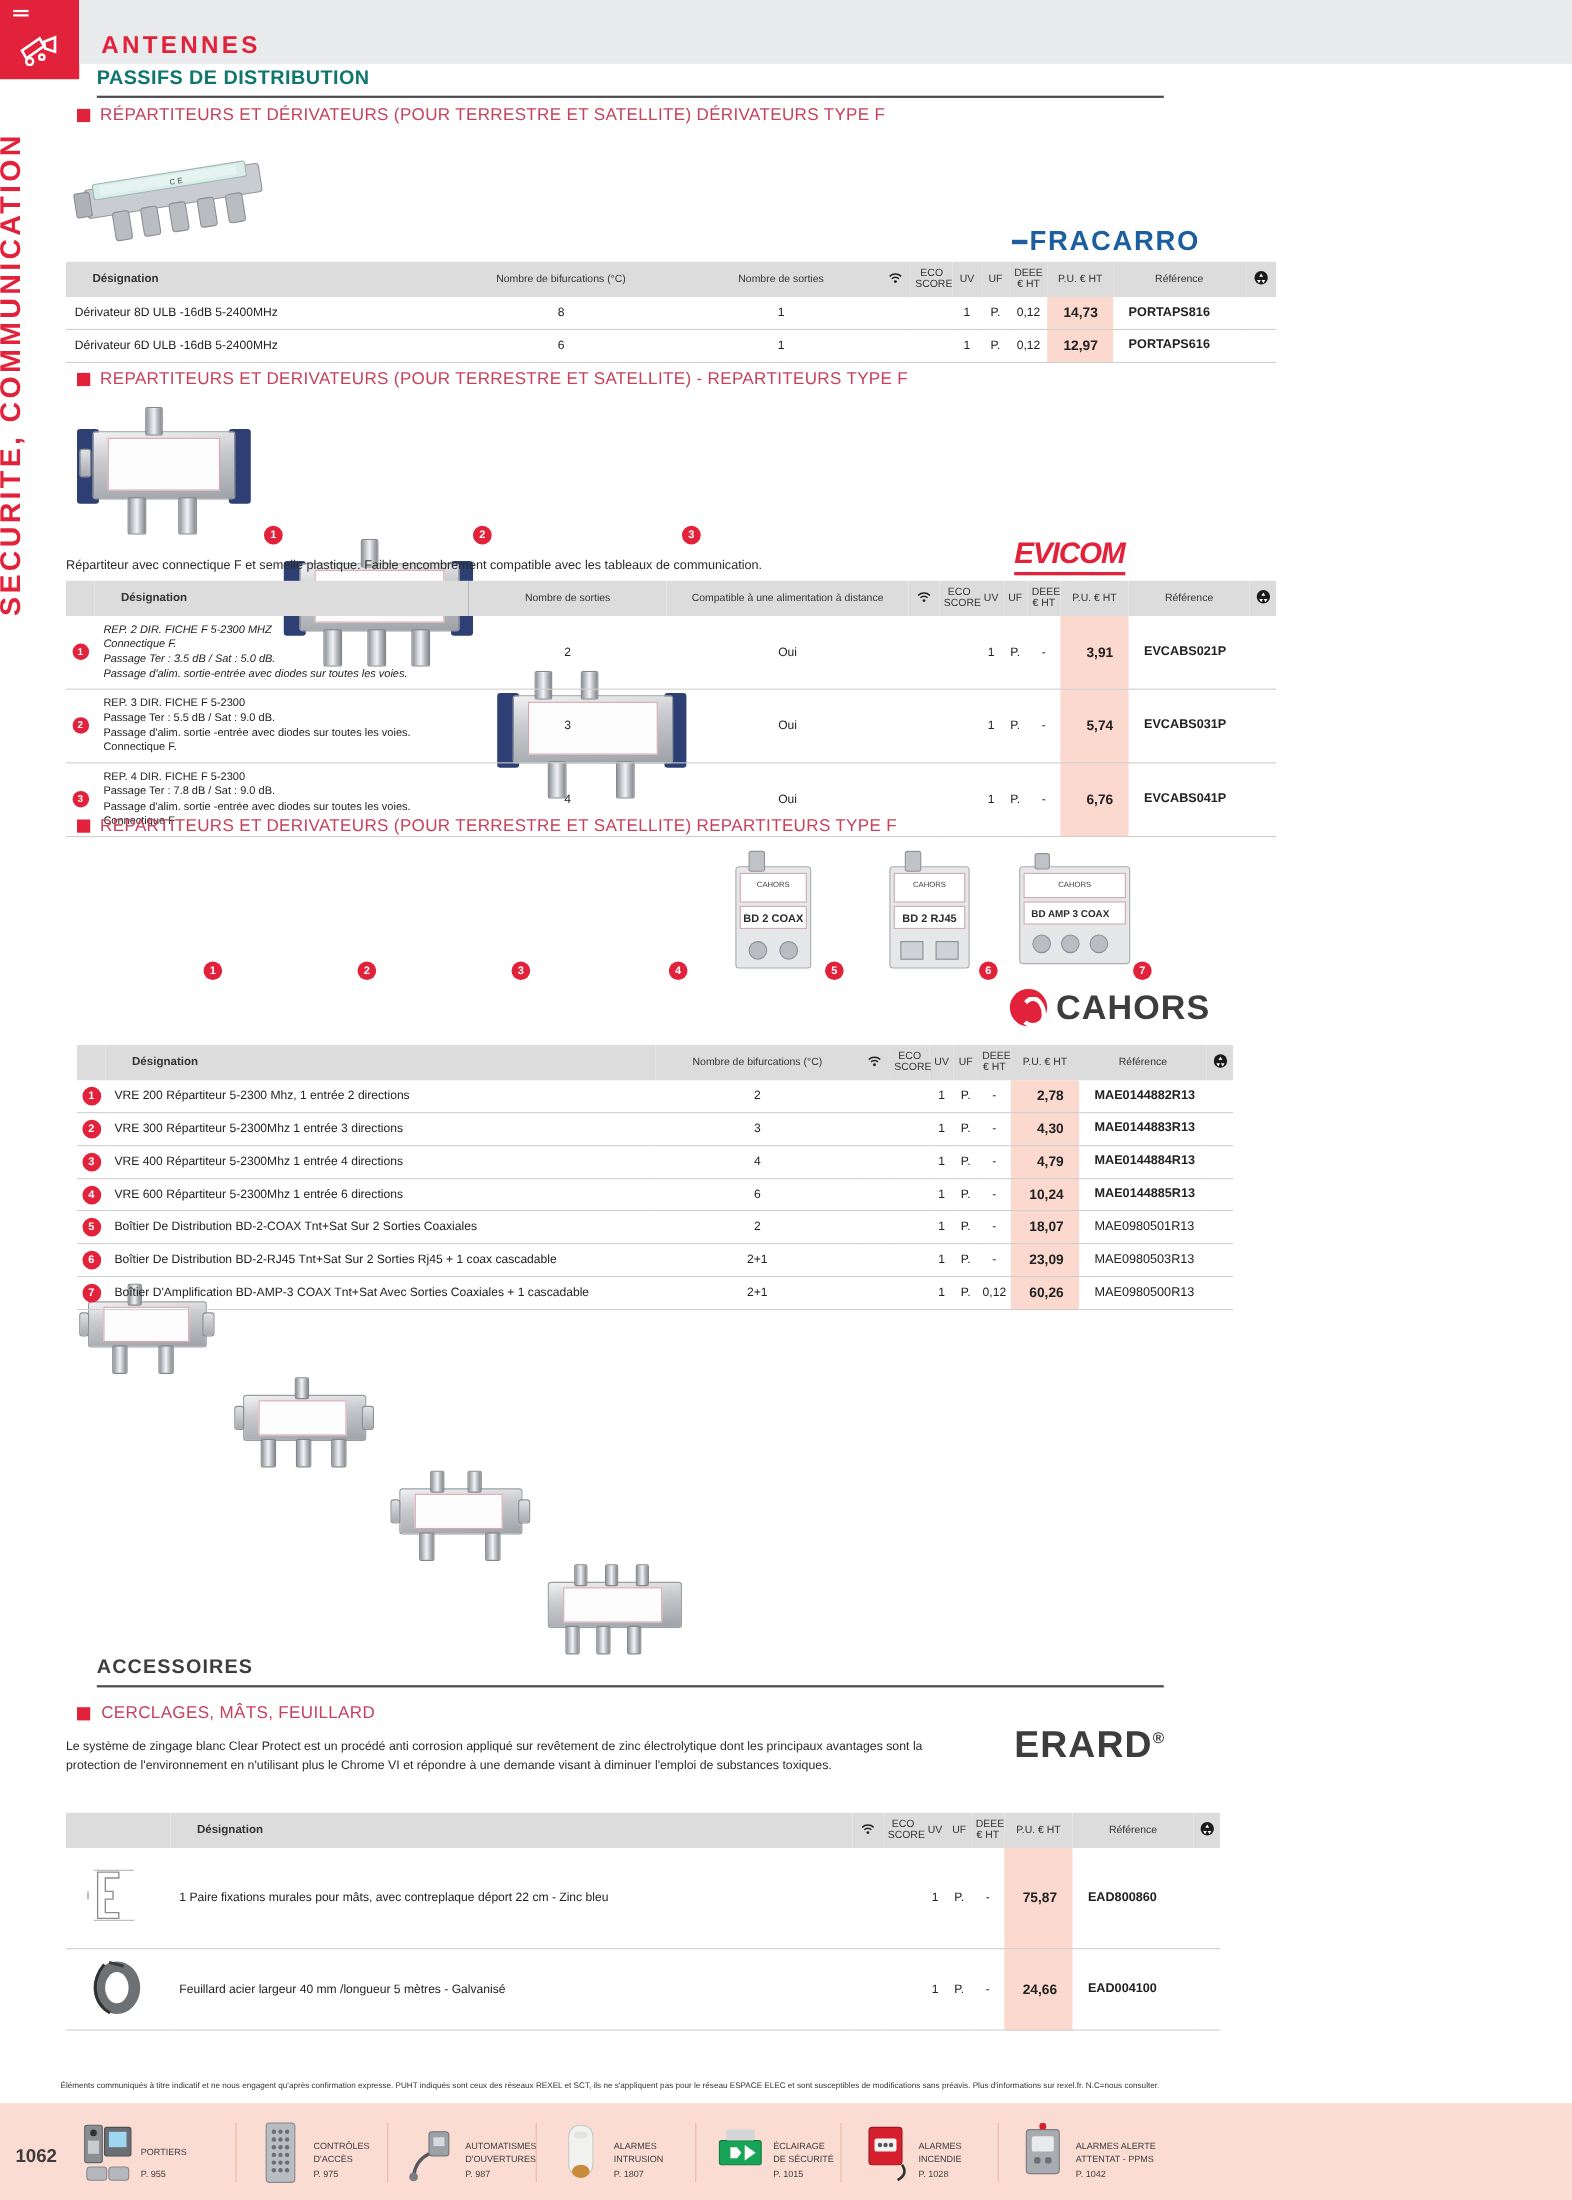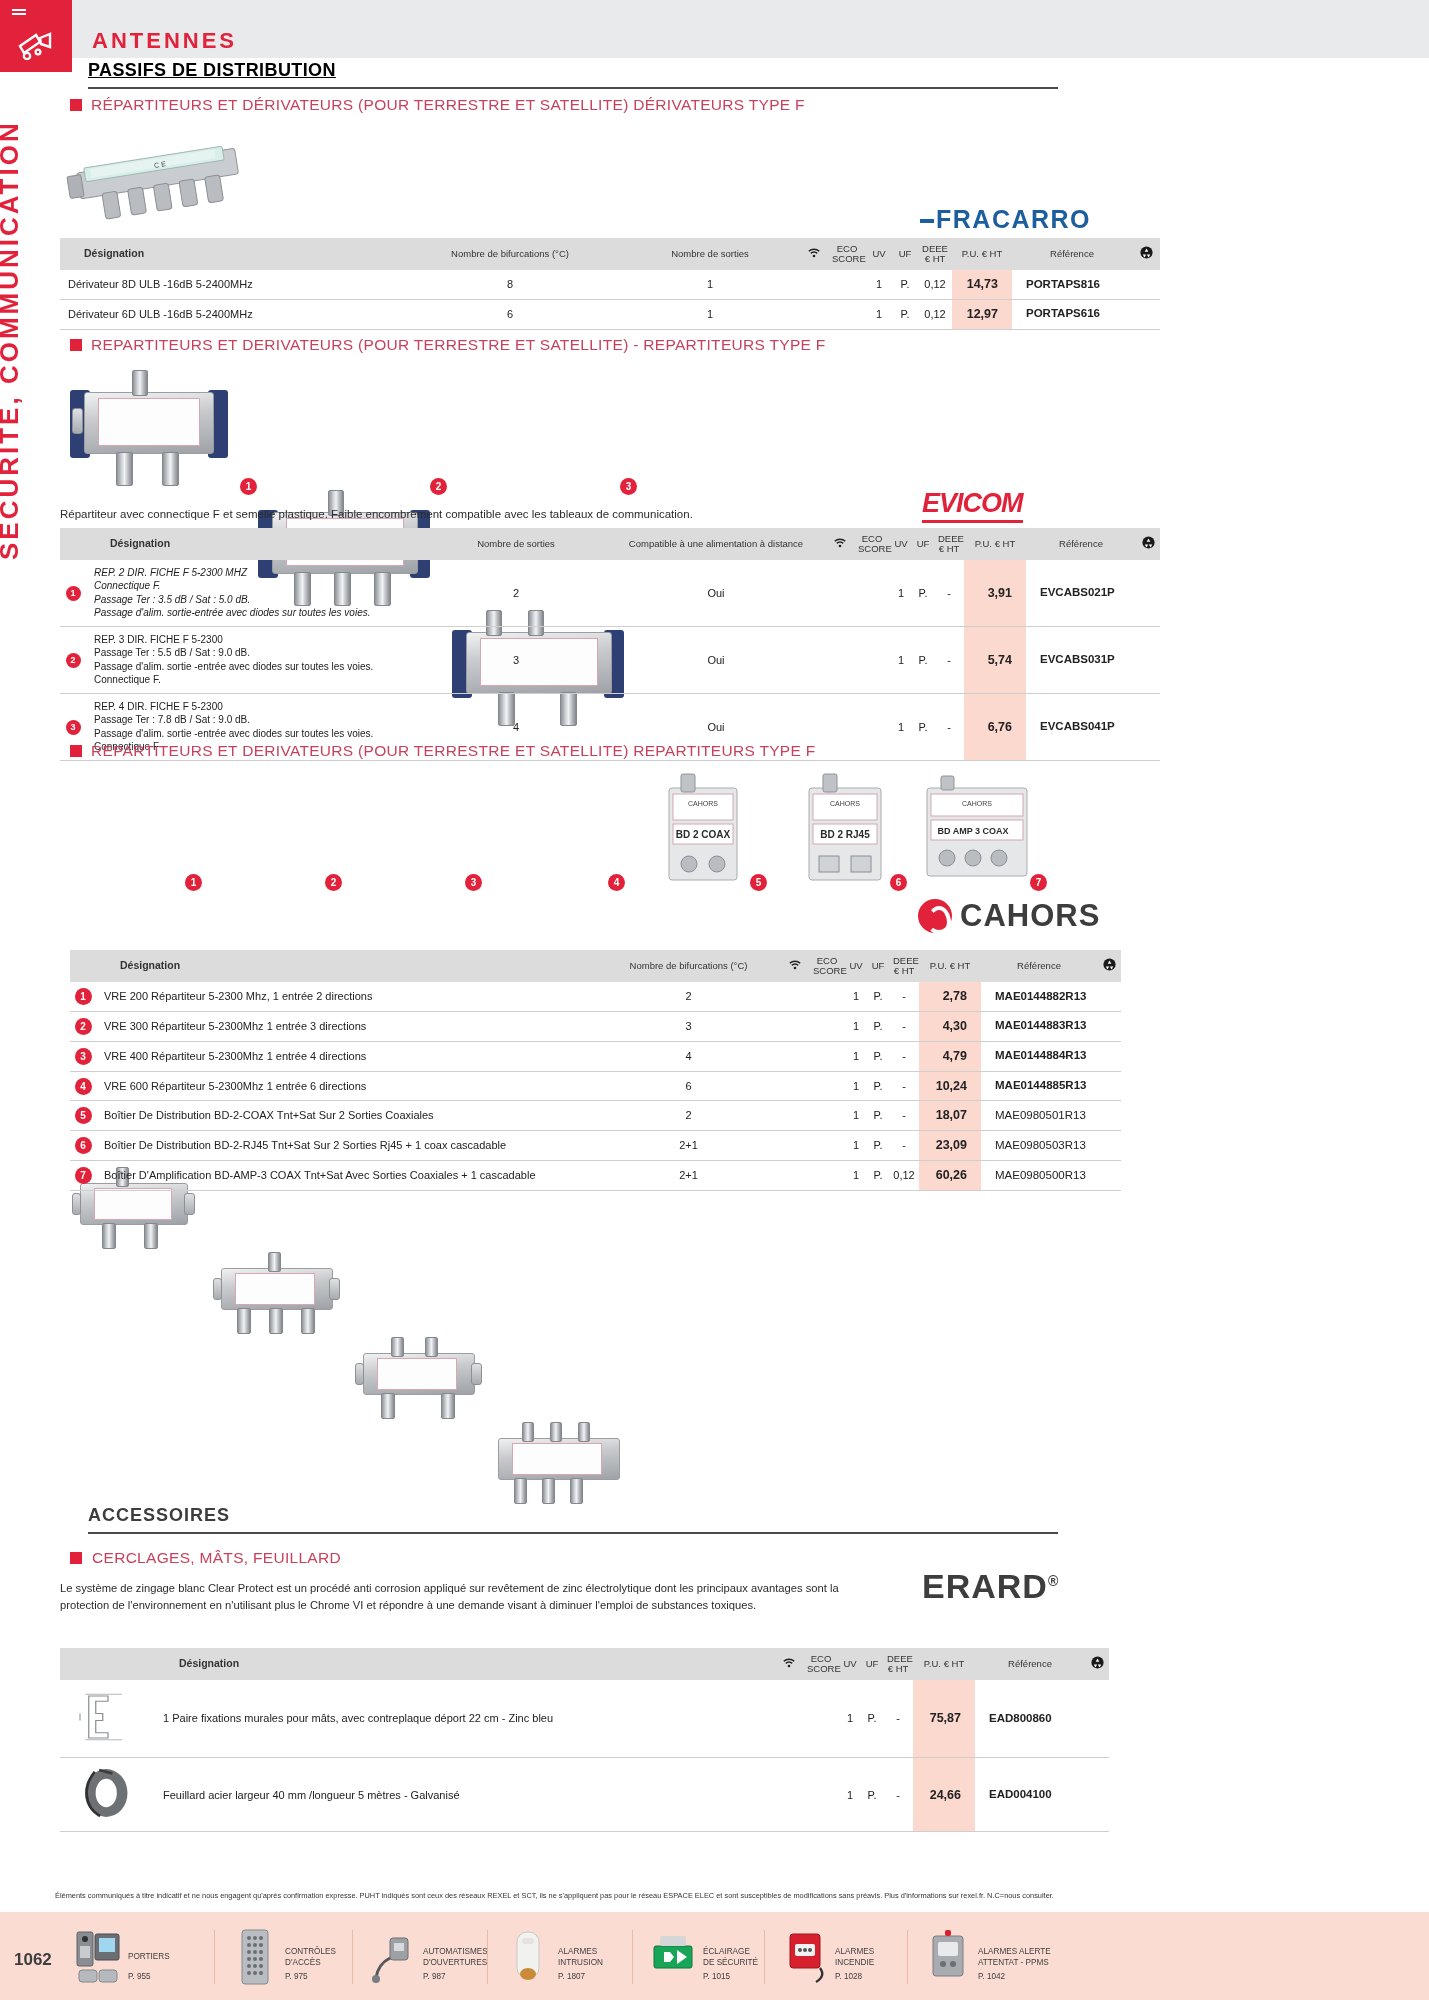--- a/index.html
+++ b/index.html
@@ -45,23 +45,22 @@
     background:#e9eaec;
   }
   #page-title{
     position:absolute; left:92px; top:28px;
     font-size:22px; font-weight:bold; letter-spacing:3px; color:#e2223b;
   }
   #subtitle-wrap{
     position:absolute; left:88px; top:60px; width:970px;
   }
   #subtitle{
-    font-size:18px; font-weight:bold; letter-spacing:.4px; color:#000000;
+    font-size:18px; font-weight:bold; letter-spacing:.4px; color:#0f766e;
     padding-bottom:6px;
-    text-decoration:underline;
   }
   #subtitle-rule{ border-bottom:2px solid #4a4a4a; }
 
   
   .section-head{
     position:absolute; display:flex; align-items:center; gap:9px;
     font-size:15.5px; letter-spacing:.3px; color:#c8415c;
   }
   .section-head .sq{
     width:12px; height:12px; background:#e2223b; display:inline-block;
@@ -746,21 +745,21 @@
       <th class="num">Référence</th>
       <th class="num">
         <svg viewBox="0 0 16 16" width="13" height="13">
             <circle cx="8" cy="8" r="7.5" fill="#1a1a1a"></circle>
             <path d="M8 3.2 L10.2 7 L5.8 7 Z M3.4 10.6 L7.6 10.6 L5.5 14.2 Z M12.6 10.6 L10.5 14.2 L8.4 10.6 Z" fill="#fff"></path>
           </svg>
       </th>
     </tr>
   </thead>
   <tbody>
-    <tr style="height:78px">
+    <tr style="height:92px">
       <td class="pic">
         <svg viewBox="0 0 80 64" width="70" height="58">
           <path d="M18 8 L40 8 L40 14 L26 14 L26 28 L34 28 L34 36 L26 36 L26 50 L40 50 L40 56 L18 56 Z" fill="none" stroke="#8a8d91" stroke-width="1.4"></path>
           <line x1="14" y1="6" x2="56" y2="6" stroke="#a9acb0" stroke-width="1"></line>
           <line x1="14" y1="58" x2="56" y2="58" stroke="#a9acb0" stroke-width="1"></line>
           <line x1="8" y1="28" x2="8" y2="36" stroke="#8a8d91" stroke-width="1.2"></line>
         </svg>
       </td>
       <td class="desig">1 Paire fixations murales pour mâts, avec contreplaque déport 22 cm - Zinc bleu</td>
       <td class="num"></td>

